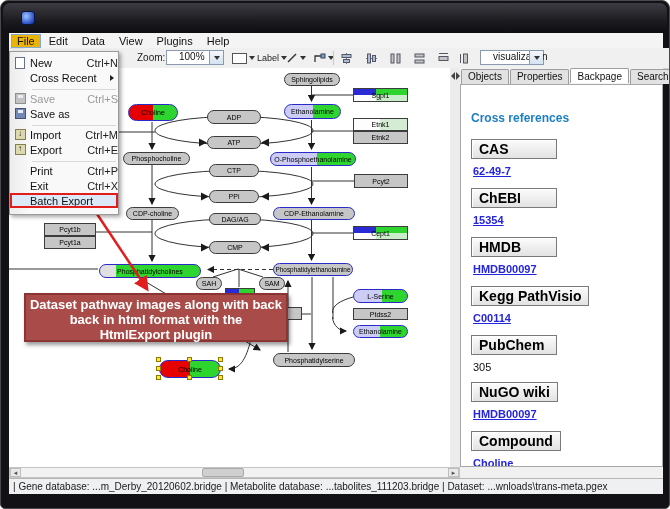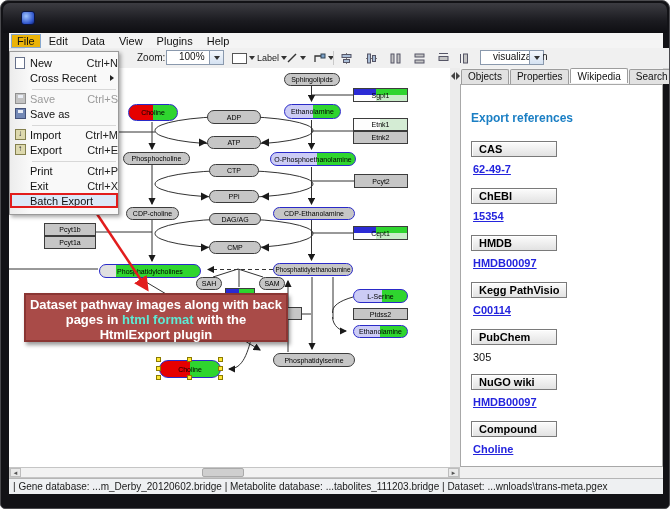--- a/index.html
+++ b/index.html
@@ -55,31 +55,31 @@
         align-items:center;justify-content:center;font-size:7px;color:#000;white-space:nowrap;overflow:hidden;}
   .gsplit{position:absolute;inset:0;}
   .gb-top{position:absolute;left:0;right:0;top:0;height:50%;background:linear-gradient(to right,#2b2bd5 0 42%,#2fd52f 42%);}
   .gb-bot{position:absolute;left:0;right:0;bottom:0;height:50%;background:linear-gradient(to right,#fdfdfd 0 42%,#c9ecc9 42%);}
   .gb-label{position:relative;z-index:2;}
   .hnd{position:absolute;width:5px;height:5px;background:#ffe733;border:1px solid #8a7a00;z-index:9;box-sizing:border-box;}
   
   #callout{position:absolute;left:23px;top:292px;width:264px;height:49px;background:#a94b48;border:2px solid #8a3533;
            box-shadow:2px 3px 4px rgba(0,0,0,.4);z-index:20;color:#fff;font-weight:bold;font-size:13px;
            text-align:center;line-height:15px;padding-top:2px;box-sizing:border-box;}
-  #callout .hl{color:#5eead4;}
+  #callout .hl{color:#ffffff;}
   
   #splitter{position:absolute;left:449px;top:67px;width:10px;height:399px;background:#ececec;z-index:10;}
   #panel{position:absolute;left:459px;top:67px;width:203px;height:399px;background:#f3f3f3;z-index:10;}
   #tabbar{position:absolute;left:0;top:1px;right:0;height:15px;display:flex;font-size:10px;color:#111;}
   .tab{padding:1px 6px;background:#e2e2e2;border:1px solid #9d9d9d;border-bottom:none;margin-left:1px;border-radius:2px 2px 0 0;}
   .tab.active{background:#fff;position:relative;top:-1px;padding-top:2px;}
   #bp{position:absolute;left:0;top:16px;right:0;bottom:0;background:#fff;border:1px solid #a8a8a8;box-sizing:border-box;
       padding:8px 0 0 10px;overflow:hidden;}
   .bp-title{color:#1b7fc4;font-weight:bold;font-size:12px;margin:18px 0 14px 0;}
-  .bp-sec{border:1px solid #7a7a7a;background:linear-gradient(#fcfcfc,#e2e2e2);font-weight:bold;font-size:11px;
+  .bp-sec{border:1px solid #7a7a7a;background:linear-gradient(#fcfcfc,#e2e2e2);font-weight:bold;font-size:14px;
           color:#000;display:inline-block;padding:1px 7px;min-width:70px;box-shadow:1px 1px 0 #fff inset;}
   .bp-row{margin-bottom:9px;}
   .bp-val{font-size:11px;margin:6px 0 0 2px;color:#111;}
   a.bp-link{font-size:11px;font-weight:bold;color:#2424dd;text-decoration:underline;display:inline-block;margin:6px 0 0 2px;}
   .bp-footer{font-weight:bold;font-size:12px;color:#000;margin-top:4px;}
   
   #hscroll{position:absolute;left:8px;top:466px;width:451px;height:11px;background:#f2f2f2;border:1px solid #c5c5c5;box-sizing:border-box;z-index:12;}
   .sb-btn{position:absolute;top:0;width:11px;height:9px;background:#e9e9e9;border:1px solid #bdbdbd;font-size:6px;line-height:9px;text-align:center;color:#555;box-sizing:border-box;}
   #sb-thumb{position:absolute;left:192px;top:0;width:42px;height:9px;background:#cfcfcf;border:1px solid #aaa;border-radius:2px;box-sizing:border-box;}
   #statusbar{position:absolute;left:8px;top:477px;width:654px;height:16px;background:#eef0f2;border-top:1px solid #b5b5b5;
@@ -346,21 +346,21 @@
   <div class="hnd" style="left:186px;top:356px;"></div>
   <div class="hnd" style="left:217px;top:356px;"></div>
   <div class="hnd" style="left:155px;top:365px;"></div>
   <div class="hnd" style="left:217px;top:365px;"></div>
   <div class="hnd" style="left:155px;top:374px;"></div>
   <div class="hnd" style="left:186px;top:374px;"></div>
   <div class="hnd" style="left:217px;top:374px;"></div>
 
   <div id="callout">
     <div><span>Dataset pathway images along with back</span></div>
-    <div><span>pages in </span><span class="hl">html format</span><span> with the</span></div>
+    <div><span>back in </span><span class="hl">html format</span><span> with the</span></div>
     <div><span>HtmlExport plugin</span></div>
   </div>
 
   <div id="file-menu">
     <div style="position:relative;padding-top:3px;">
       <div class="fm-row">
         <span class="fm-ic">
             <span class="ic-page"></span>
           </span>
         <span class="fm-label">New</span>
@@ -430,26 +430,26 @@
 
   <div id="splitter">
     <div style="position:absolute;left:1px;top:4px;width:0;height:0;border-top:4px solid transparent;border-bottom:4px solid transparent;border-right:4px solid #444;"></div>
     <div style="position:absolute;left:6px;top:4px;width:0;height:0;border-top:4px solid transparent;border-bottom:4px solid transparent;border-left:4px solid #444;"></div>
   </div>
 
   <div id="panel">
     <div id="tabbar">
       <span class="tab">Objects</span>
       <span class="tab">Properties</span>
-      <span class="tab active">Wikipedia</span>
+      <span class="tab active">Backpage</span>
       <span class="tab">Search</span>
 
     </div>
     <div id="bp">
-      <div class="bp-title">Export references</div>
+      <div class="bp-title">Cross references</div>
       <div class="bp-row">
         <div class="bp-sec">CAS</div><br>
         <a class="bp-link" href="#">62-49-7</a>
       </div>
       <div class="bp-row">
         <div class="bp-sec">ChEBI</div><br>
         <a class="bp-link" href="#">15354</a>
       </div>
       <div class="bp-row">
         <div class="bp-sec">HMDB</div><br>

